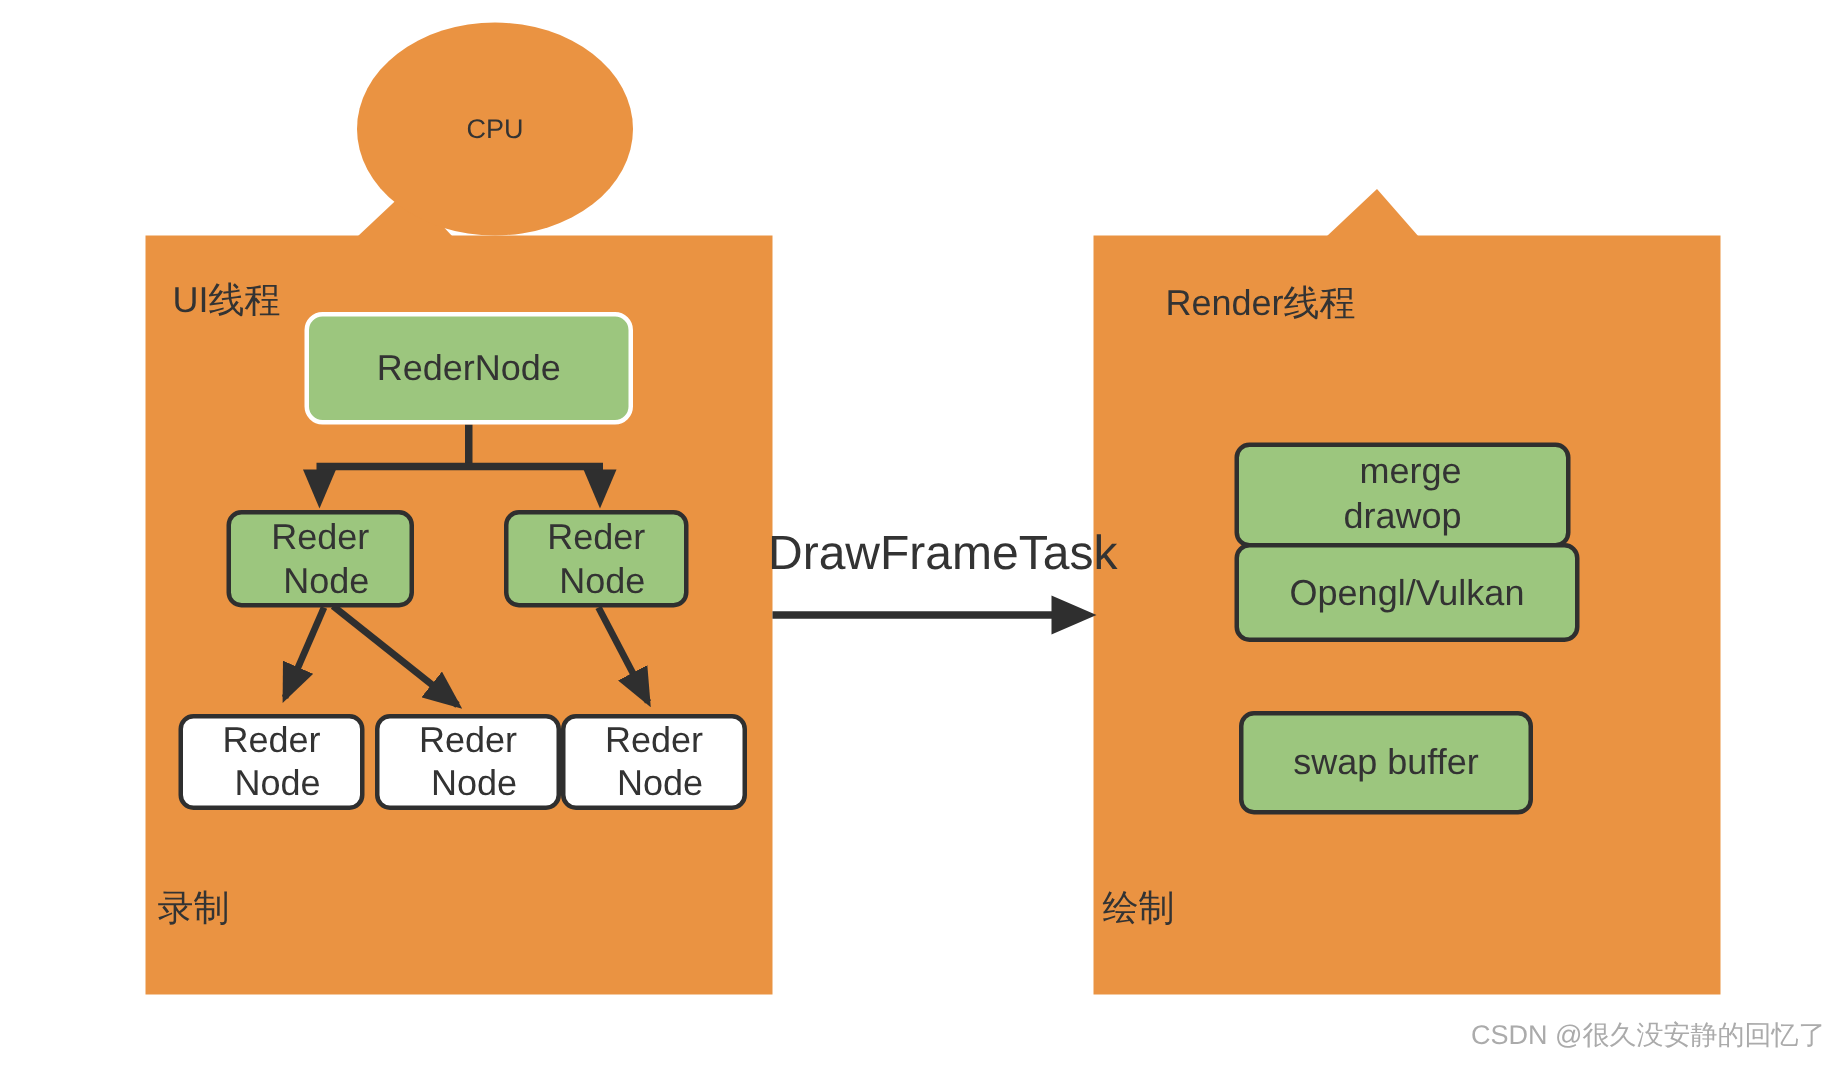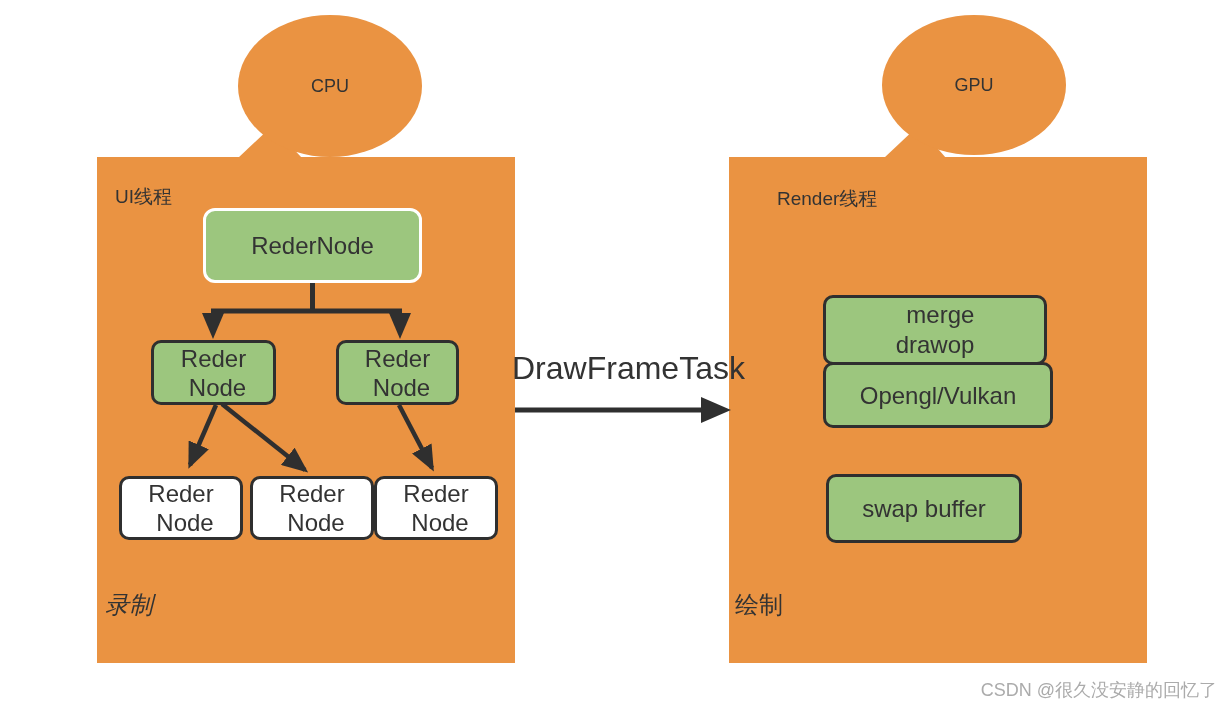--- a/index.html
+++ b/index.html
@@ -29,25 +29,25 @@
   #bubble-gpu{left:882px;top:15px;width:184px;height:140px;}
   #shape-layer{
     position:absolute;left:0;top:0;width:1218px;height:710px;
     pointer-events:none;
   }
   .tail{fill:var(--orange,#EA9342);}
   .conn{stroke:var(--line,#2F2F2F);fill:none;}
   .conn-thick{stroke-width:5px;}
   .conn-arrow{stroke-width:4.5px;}
   .arrowhead{fill:var(--line,#2F2F2F);}
-  .thread-label{position:absolute;font-size:19px;}
+  .thread-label{position:absolute;font-size:24px;}
   #label-ui-thread{left:115px;top:184px;}
   #label-render-thread{left:777px;top:186px;}
   .mode-label{position:absolute;font-size:24px;}
-  #label-record{left:105px;top:589px;font-style:italic;}
+  #label-record{left:105px;top:589px;}
   #label-draw{left:735px;top:589px;}
   .node{
     position:absolute;
     box-sizing:border-box;
     display:flex;align-items:center;justify-content:center;
     text-align:right;
     font-size:24px;line-height:29px;
     white-space:pre-line;
     border-radius:10px;
   }
@@ -109,23 +109,20 @@
     <line class="conn conn-arrow" x1="222" y1="404" x2="305" y2="470" marker-end="url(#arrow)"></line>
     <line class="conn conn-arrow" x1="399" y1="405" x2="432" y2="468" marker-end="url(#arrow)"></line>
 
     <line class="conn conn-thick" x1="515" y1="410" x2="703" y2="410"></line>
     <polygon class="arrowhead" points="701,397 701,423 731,410"></polygon>
   </svg>
 
   <div class="bubble" id="bubble-cpu">
     <span>CPU</span>
   </div>
-  <div class="bubble" id="bubble-gpu">
-    <span>GPU</span>
-  </div>
 
   <div class="thread-label" id="label-ui-thread">UI线程</div>
   <div class="thread-label" id="label-render-thread">Render线程</div>
   <div class="mode-label" id="label-record">录制</div>
   <div class="mode-label" id="label-draw">绘制</div>
 
   <div class="node" id="node-root">RederNode</div>
   <div class="node node-green" id="node-mid-0">Reder
 Node</div>
   <div class="node node-green" id="node-mid-1">Reder

